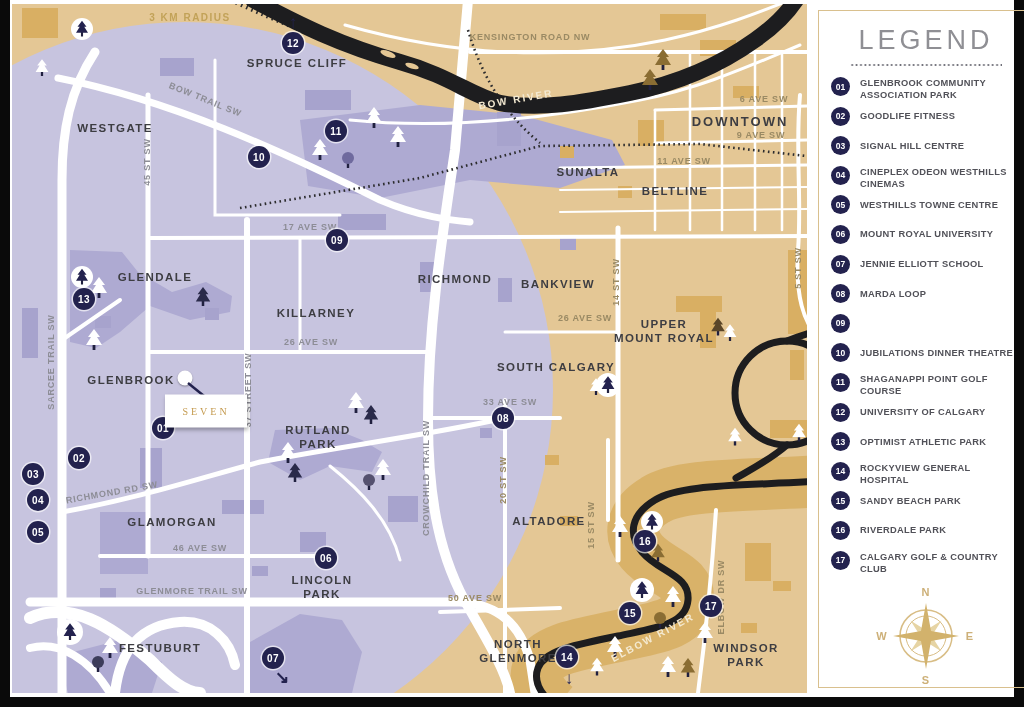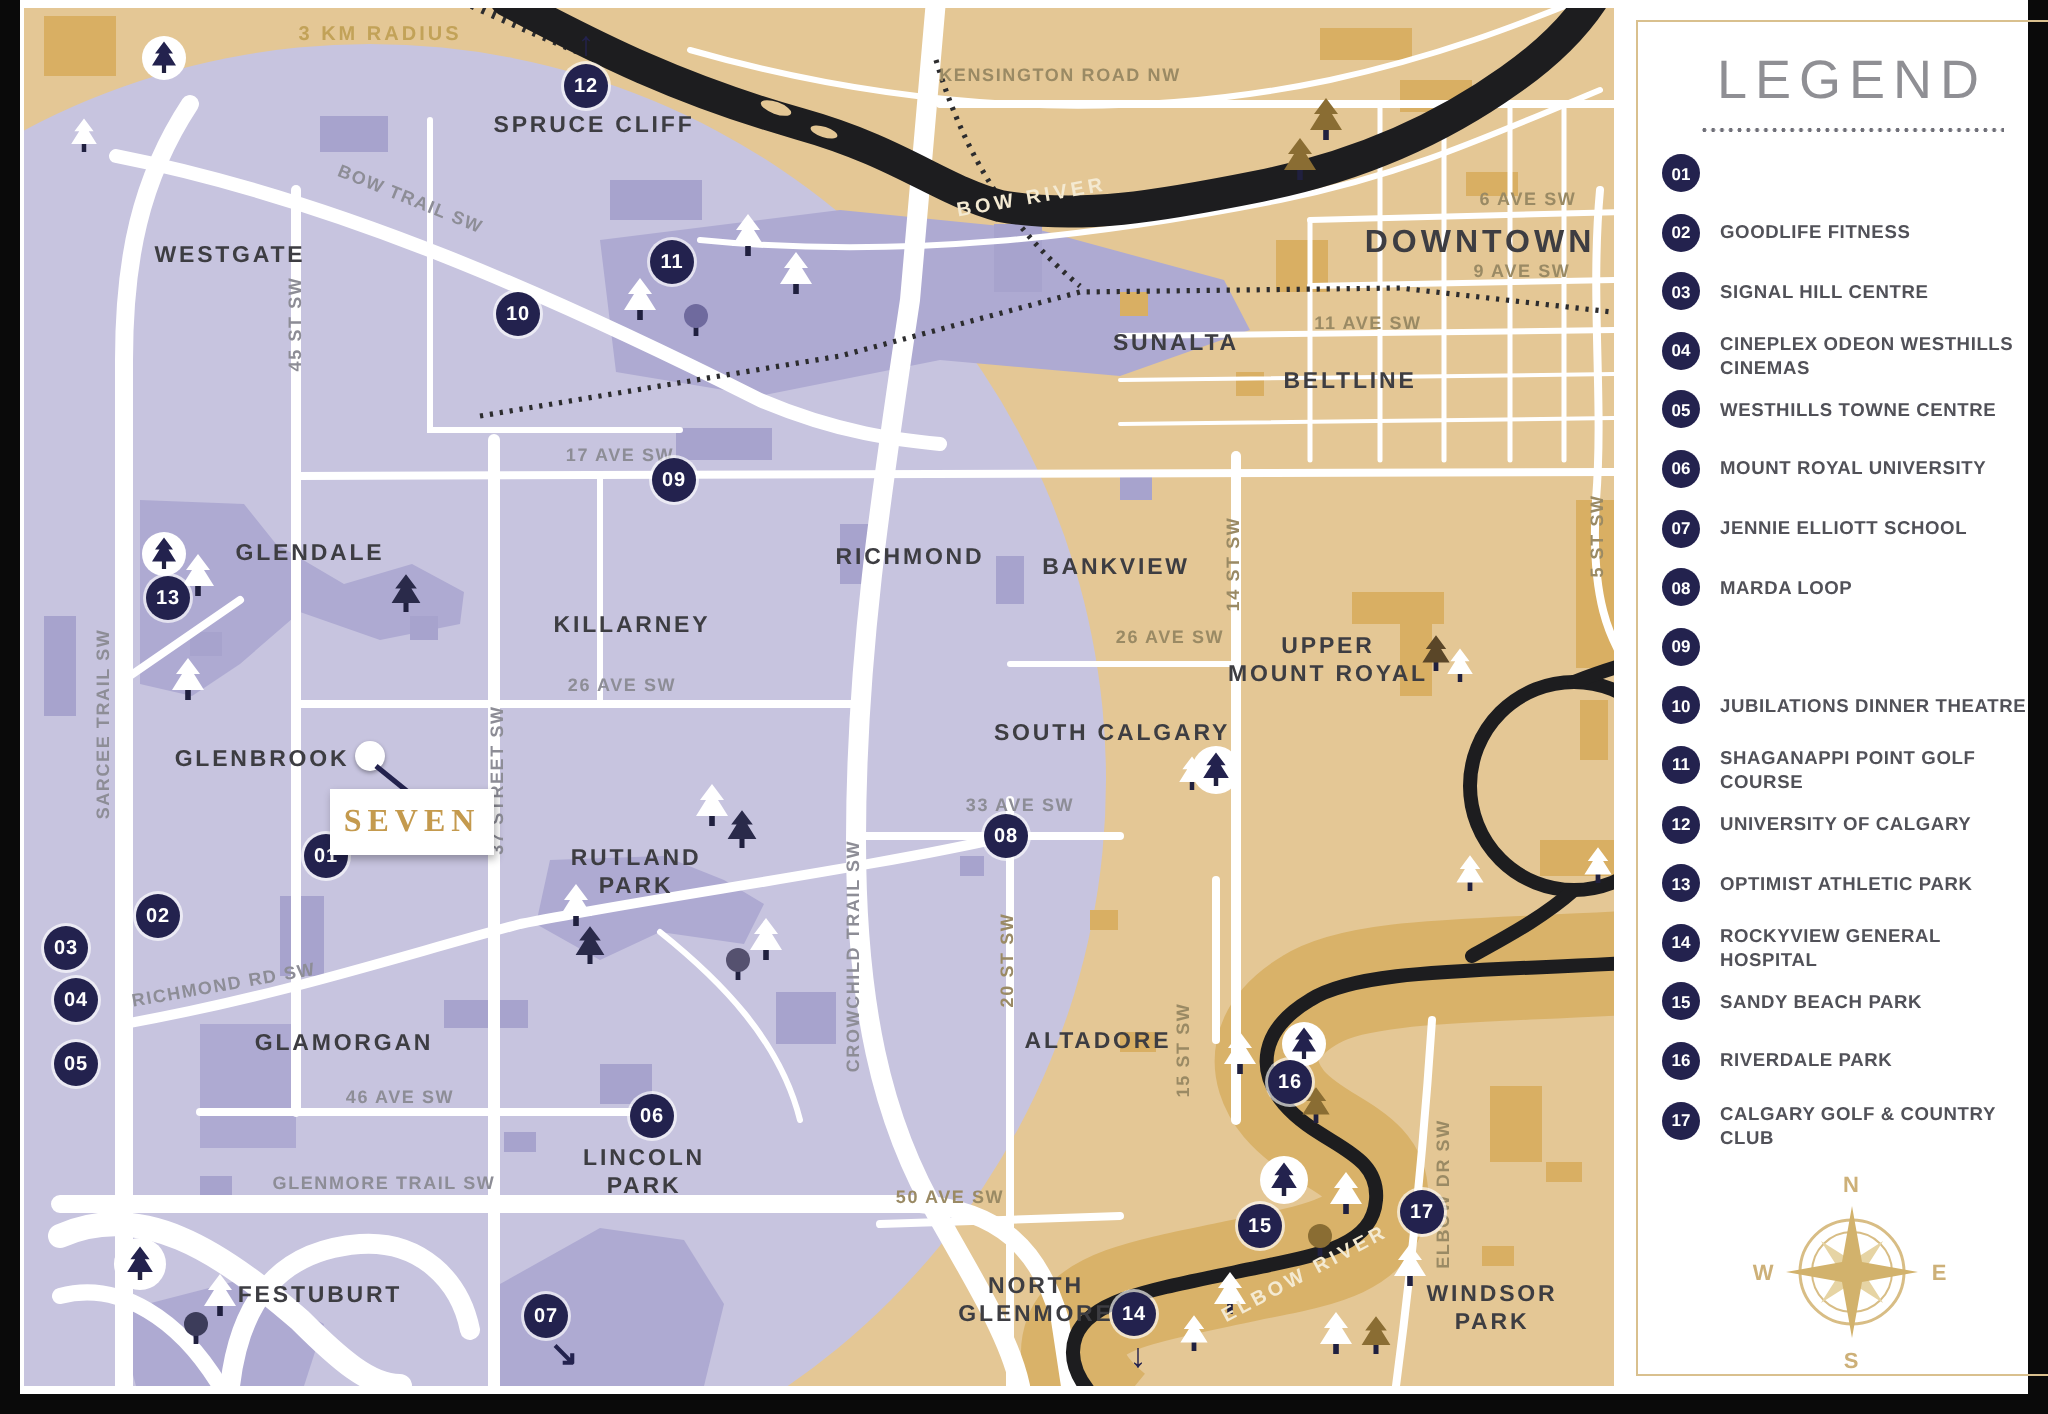--- a/index.html
+++ b/index.html
@@ -5,41 +5,41 @@
   html,body{margin:0;padding:0;background:#0a0a0a;}
   #stage{position:relative;width:1024px;height:707px;background:#0a0a0a;overflow:hidden;
          font-family:"Liberation Sans",sans-serif;}
   .frame{position:absolute;left:10px;top:0;width:1004px;height:697px;background:#ffffff;}
   #map-art{position:absolute;left:0;top:0;width:1024px;height:707px;}
 
   
   .maplabel{position:absolute;transform:translate(-50%,-50%);white-space:pre-line;text-align:center;
             pointer-events:none;line-height:1.25;}
   .nb{font-size:11.5px;font-weight:bold;letter-spacing:1.4px;color:#3d3d42;}
-  .big{font-size:16px;letter-spacing:2px;}
+  .big{font-size:13px;letter-spacing:2px;}
   .rd{font-size:9px;font-weight:bold;letter-spacing:0.8px;color:#8d8d96;}
   .g{color:#9a8a64;}
   .goldtxt{color:#c2a258;font-size:10px;letter-spacing:1.5px;font-weight:bold;}
   .water{color:#f4ead2;font-size:10px;letter-spacing:2px;font-weight:bold;}
 
   
   .marker{position:absolute;width:22px;height:22px;border-radius:50%;background:#23224e;
           transform:translate(-50%,-50%);display:flex;align-items:center;justify-content:center;
           box-shadow:0 0 0 1.5px rgba(255,255,255,0.65);}
   .marker .mnum{color:#ffffff;font-size:10px;font-weight:bold;letter-spacing:0.5px;}
   .marrow{position:absolute;transform:translate(-50%,-50%);color:#23224e;font-size:17px;font-weight:bold;
           pointer-events:none;line-height:1;}
 
   
   .seven-dot{position:absolute;left:185px;top:378px;width:15px;height:15px;border-radius:50%;
              background:#ffffff;transform:translate(-50%,-50%);box-shadow:0 1px 2px rgba(0,0,0,0.35);}
   .seven-box{position:absolute;left:206px;top:411px;width:82px;height:33px;background:#ffffff;
              transform:translate(-50%,-50%);display:flex;align-items:center;justify-content:center;
              box-shadow:1px 2px 4px rgba(0,0,0,0.3);}
-  .seven-box span{font-family:"Liberation Serif",serif;font-size:16px;font-weight:bold;
+  .seven-box span{font-family:"Liberation Serif",serif;font-size:10px;font-weight:normal;
                   letter-spacing:3px;color:#c49a4e;}
 
   
   .legend{position:absolute;left:810px;top:0;width:204px;height:697px;background:#ffffff;}
   .legend-inner{position:absolute;left:8px;top:10px;width:216px;height:678px;
                 border:1px solid #d9c08e;box-sizing:border-box;padding:14px 12px 0 12px;}
   .legend-title{margin:0;text-align:center;font-size:27px;font-weight:400;color:#8f8f94;
                 letter-spacing:4px;}
   .dots{height:4px;width:152px;margin:7px auto 10px auto;
         background-image:radial-gradient(circle,#6f6f78 0.9px,transparent 1.1px);
@@ -361,20 +361,21 @@
     <span>SEVEN</span>
   </div>
 
   <div class="legend">
     <div class="legend-inner">
       <h1 class="legend-title">LEGEND</h1>
       <div class="dots"></div>
       <ul class="legend-list" id="legend-list">
           <li>
             <span class="badge">01</span>
+            <span class="ltext">GLENBROOK COMMUNITY ASSOCIATION PARK</span>
           </li>
           <li>
             <span class="badge">02</span>
             <span class="ltext">GOODLIFE FITNESS</span>
           </li>
           <li>
             <span class="badge">03</span>
             <span class="ltext">SIGNAL HILL CENTRE</span>
           </li>
           <li>

